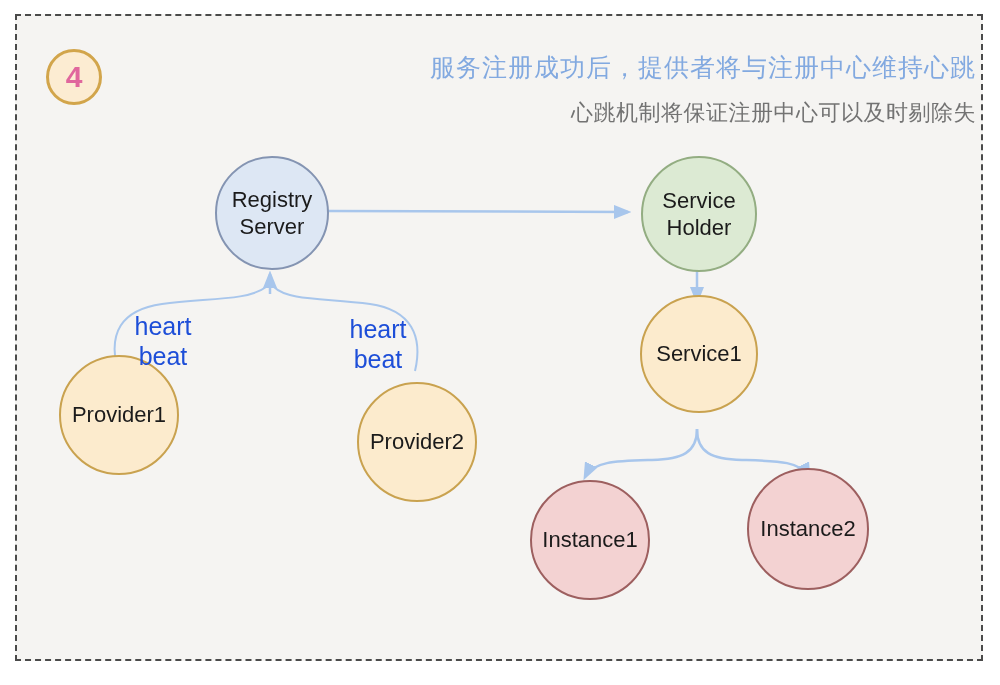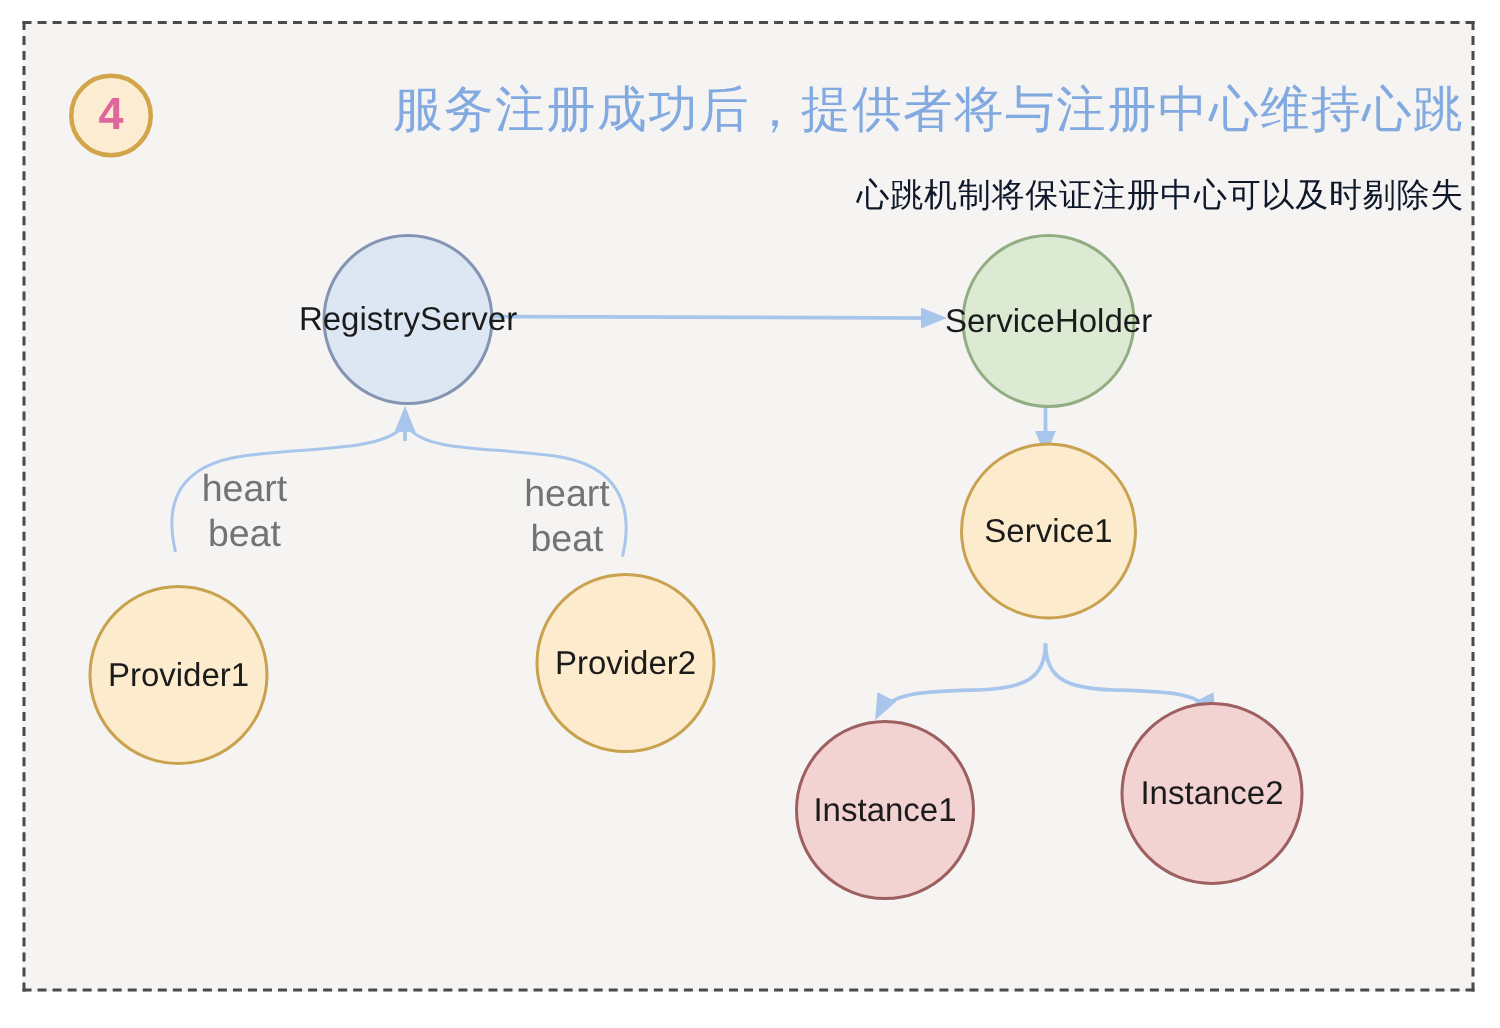--- a/index.html
+++ b/index.html
@@ -19,42 +19,42 @@
   svg.arrows { position:absolute; left:0; top:0; width:1000px; height:685px; }
   .badge {
     position:absolute; left:46px; top:49px;
     width:50px; height:50px; border-radius:50%;
     background:#fcecd2; border:3px solid #d2a54b;
     display:flex; align-items:center; justify-content:center;
     font-size:30px; font-weight:bold; color:#e0679d;
   }
   .title-blue {
     position:absolute; top:51px; right:24px;
-    font-size:33px; color:#82a9e0; letter-spacing:1px;
+    font-size:25px; color:#82a9e0; letter-spacing:1px;
     white-space:nowrap;
   }
   .title-pink {
-    position:absolute; top:115px; right:24px;
-    font-size:22px; color:#0f172a; text-align:right;
+    position:absolute; top:98px; right:24px;
+    font-size:22px; color:#737373; text-align:right;
     line-height:29px; letter-spacing:0.5px;
   }
   .node {
     position:absolute; border-radius:50%;
-    display:flex; flex-direction:row;
+    display:flex; flex-direction:column;
     align-items:center; justify-content:center;
     font-size:22px; color:#1b1b1b; line-height:1.25;
     text-align:center;
   }
   .node.blue   { background:#dde7f4; border:2px solid #8494b2; }
   .node.green  { background:#dcead3; border:2px solid #93ad82; }
   .node.orange { background:#fcebcd; border:2px solid #c9a24f; }
   .node.red    { background:#f3d2d2; border:2px solid #9d5f5f; }
   .hb {
     position:absolute; width:96px;
-    font-size:25px; color:#737373;
+    font-size:25px; color:#1d4ed8;
     text-align:center; line-height:30px;
   }
 </style>
 </head>
 <body>
 
 <div class="canvas"></div>
 
 <svg class="arrows" viewBox="0 0 1000 685">
   <defs>
@@ -95,21 +95,21 @@
 
 <div class="node green" style="left:641px; top:156px; width:112px; height:112px;">
   <span>Service</span>
   <span>Holder</span>
 </div>
 
 <div class="node orange" style="left:640px; top:295px; width:114px; height:114px;">
   <span>Service1</span>
 </div>
 
-<div class="node orange" style="left:59px; top:390px; width:116px; height:116px;">
+<div class="node orange" style="left:59px; top:355px; width:116px; height:116px;">
   <span>Provider1</span>
 </div>
 
 <div class="node orange" style="left:357px; top:382px; width:116px; height:116px;">
   <span>Provider2</span>
 </div>
 
 <div class="node red" style="left:530px; top:480px; width:116px; height:116px;">
   <span>Instance1</span>
 </div>

